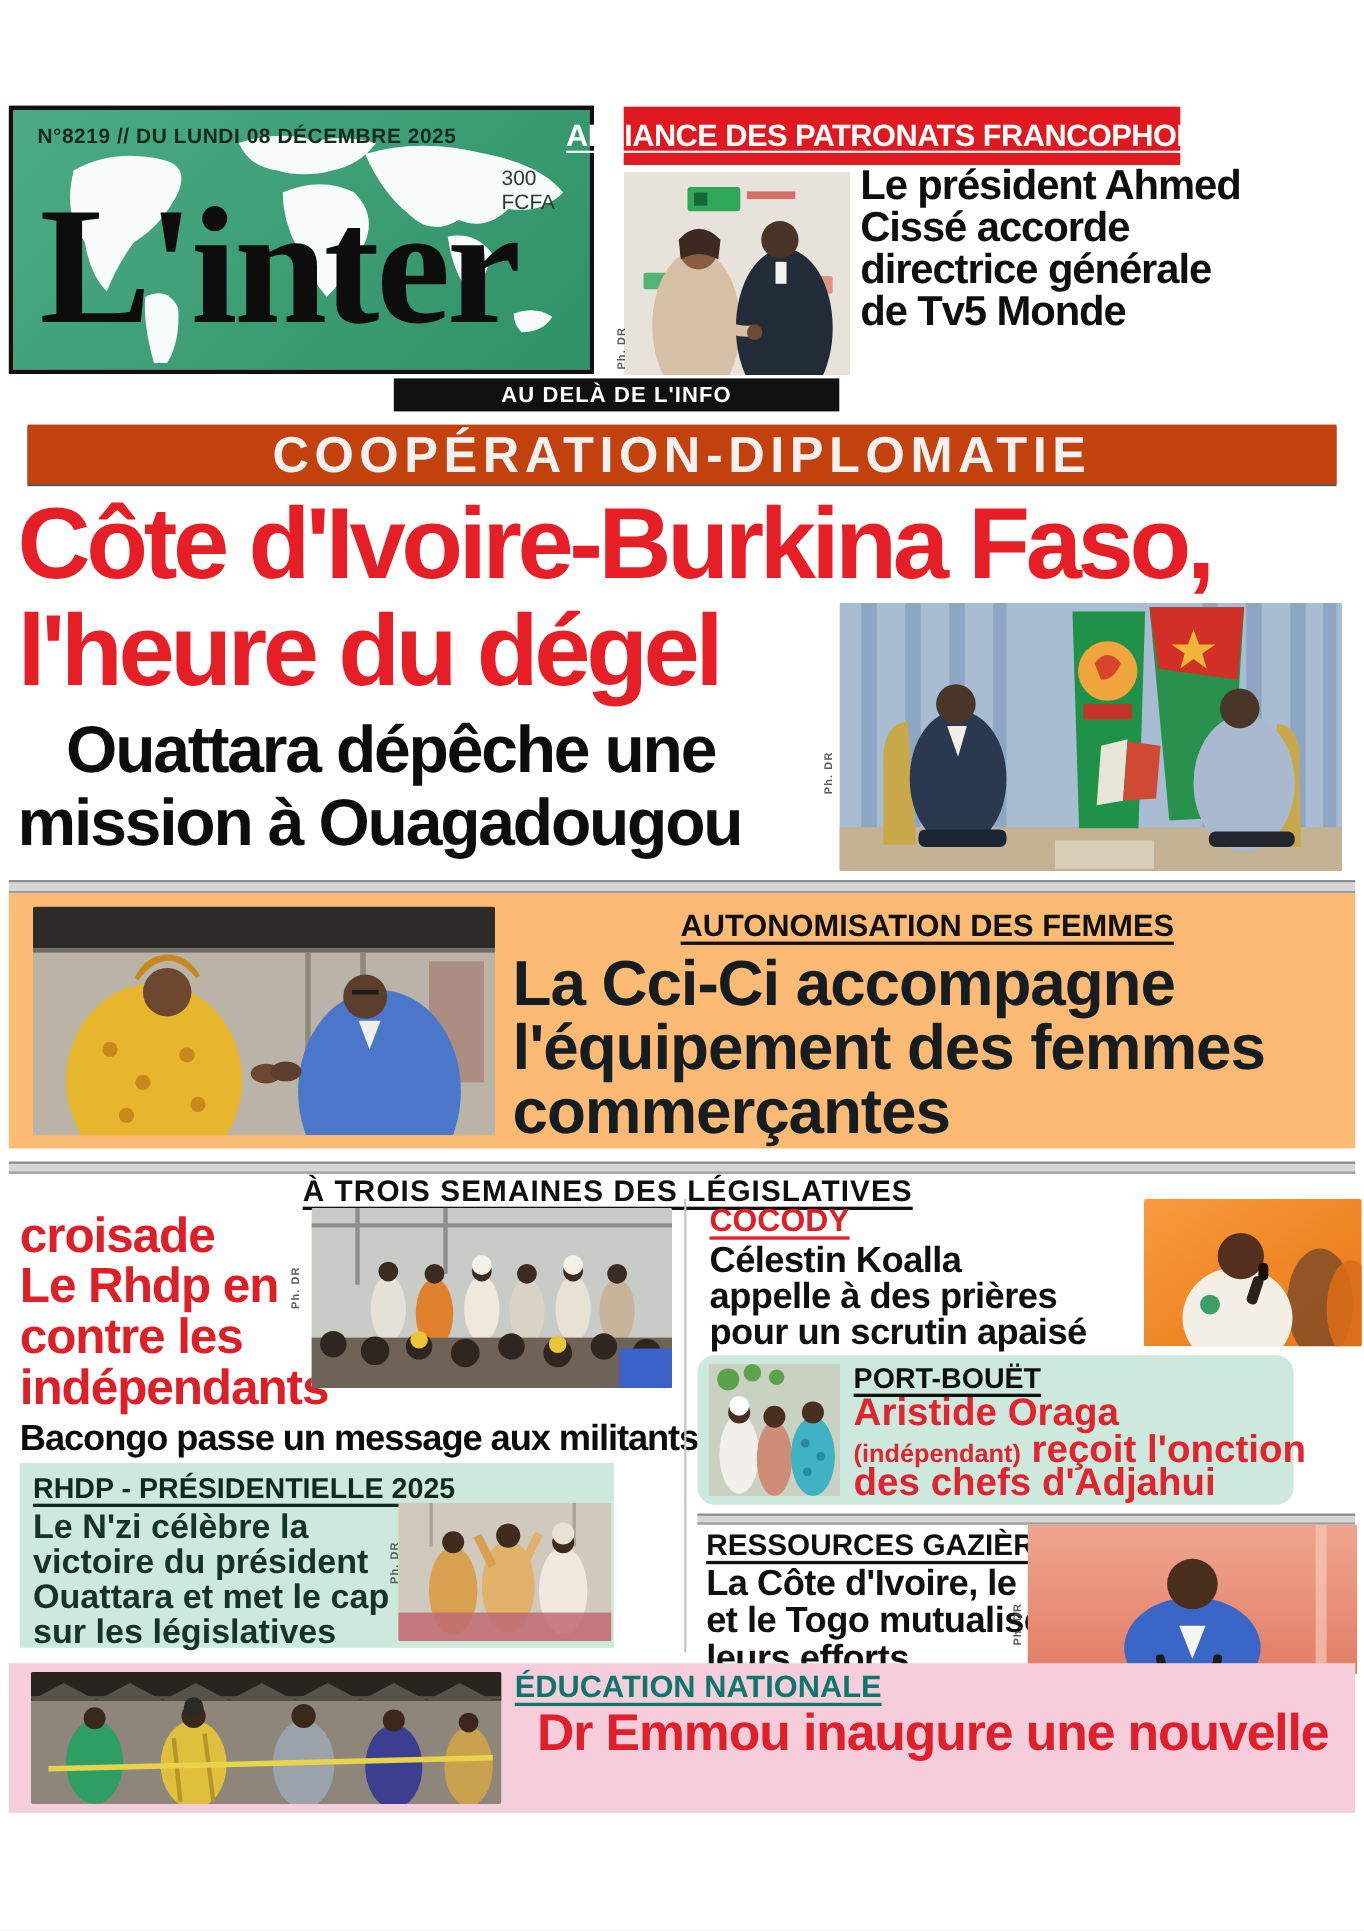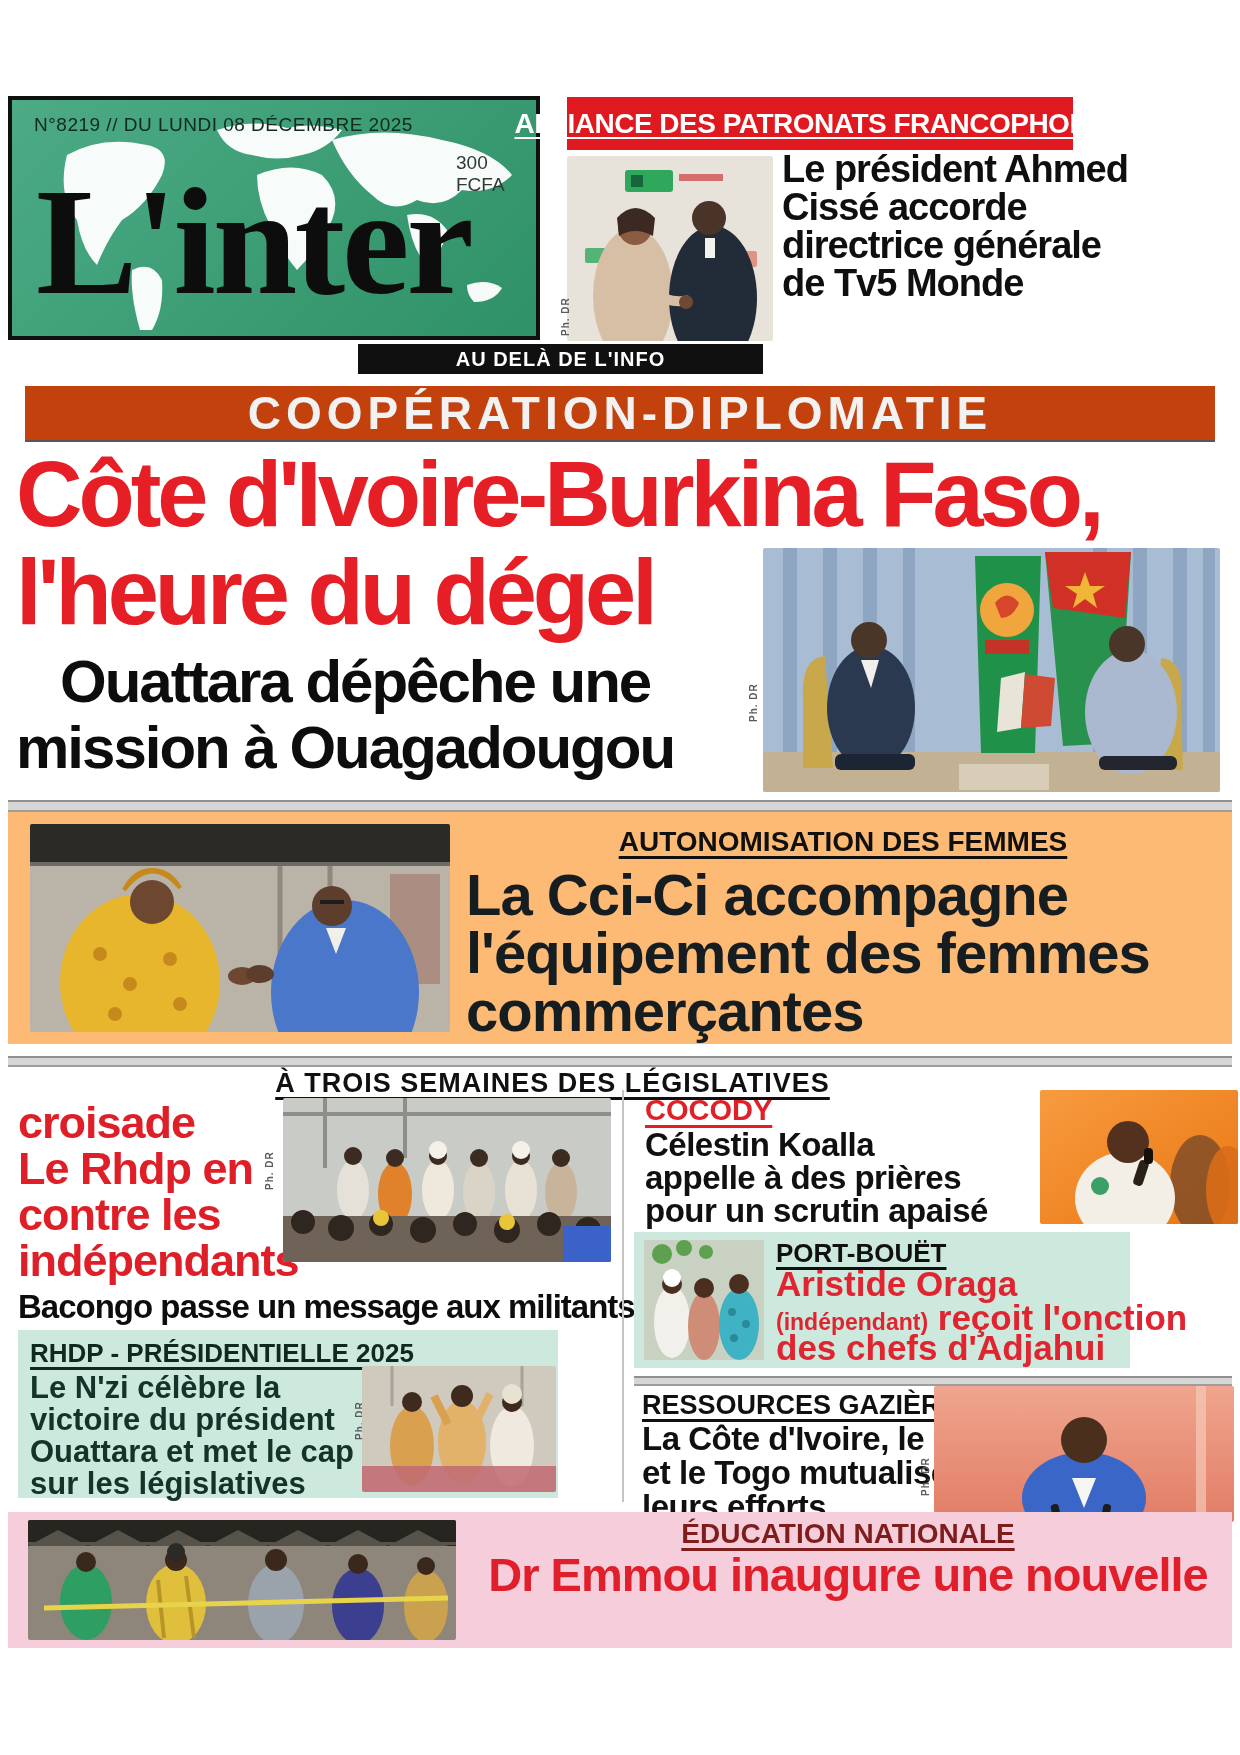--- a/index.html
+++ b/index.html
@@ -7,21 +7,21 @@
         font-family:"Liberation Sans",sans-serif;}
   .abs{position:absolute;}
   .nowrap{white-space:nowrap;}
   .kicker{font-weight:700;text-decoration:underline;text-decoration-thickness:3px;text-underline-offset:5px;}
   .vcred{font-size:10px;font-weight:700;color:#5a5a5a;transform:rotate(-90deg);transform-origin:left top;letter-spacing:1px;}
   .photo{overflow:hidden;border-radius:2px;}
   .photo svg{display:block;}
   .sep{background:#d6d6d6;border-top:2px solid #8f8f8f;border-bottom:2px solid #9d9d9d;}
   
   #mast{background:linear-gradient(135deg,#4cab85 0%,#2f9167 100%);border:4px solid #101010;}
-  #mast-issue{font-size:19px;font-weight:400;color:#12291f;letter-spacing:0.5px;}
+  #mast-issue{font-size:19px;font-weight:700;color:#12291f;letter-spacing:0.5px;}
   #mast-logo{font-family:"Liberation Serif",serif;font-weight:700;font-size:152px;color:#0d0d0d;letter-spacing:-3px;line-height:1;}
   #mast-price{font-size:19px;font-weight:400;color:#2e3a33;}
   #tagbar{background:#101010;color:#ffffff;font-weight:700;font-size:20px;letter-spacing:1px;
           display:flex;align-items:center;justify-content:center;}
   
   #al-banner{background:#e0181f;display:flex;align-items:center;justify-content:center;}
   #al-banner span{color:#ffffff;font-weight:700;font-size:28px;letter-spacing:-0.5px;
                   text-decoration:underline;text-decoration-thickness:2px;text-underline-offset:4px;white-space:nowrap;}
   .al-line{font-size:38px;font-weight:700;color:#0f0f0f;line-height:38px;letter-spacing:-1px;}
   
@@ -297,21 +297,21 @@
       <ellipse cx="160" cy="95" rx="30" ry="50" fill="#7a4a28" opacity="0.8"></ellipse>
       <ellipse cx="188" cy="100" rx="22" ry="44" fill="#d96d1a" opacity="0.9"></ellipse>
       <ellipse cx="85" cy="108" rx="50" ry="46" fill="#f3efe6"></ellipse>
       <circle cx="88" cy="52" r="21" fill="#54301e"></circle>
       <rect x="96" y="70" width="10" height="26" rx="4" fill="#2a2118" transform="rotate(18 101 83)"></rect>
       <rect x="104" y="58" width="9" height="16" rx="4" fill="#15100c"></rect>
       <circle cx="60" cy="96" r="9" fill="#3aa066"></circle>
     </svg>
   </div>
 
-  <div class="abs mintbox" style="left:634px;top:1232px;width:496px;height:136px;">
+  <div class="abs mintbox" style="left:634px;top:1232px;width:542px;height:136px;border-radius:16px;">
     <div class="abs photo" style="left:10px;top:8px;width:120px;height:120px;">
       <svg width="120" height="120" viewBox="0 0 120 120">
         <rect width="120" height="120" fill="#c9d2c2"></rect>
         <g fill="#5da04e">
             <circle cx="18" cy="14" r="10"></circle>
             <circle cx="40" cy="8" r="8"></circle>
             <circle cx="62" cy="12" r="7"></circle>
           </g>
         <ellipse cx="28" cy="82" rx="18" ry="36" fill="#f2f0ea"></ellipse>
         <circle cx="28" cy="44" r="10" fill="#4a2f20"></circle>
@@ -388,17 +388,17 @@
             <circle cx="58" cy="42" r="10"></circle>
             <circle cx="148" cy="40" r="11"></circle>
             <circle cx="248" cy="40" r="11"></circle>
             <circle cx="330" cy="44" r="10"></circle>
             <circle cx="398" cy="46" r="9"></circle>
           </g>
         <circle cx="148" cy="32" r="9" fill="#2c2a24"></circle>
         <line x1="16" y1="88" x2="420" y2="78" stroke="#e8d44a" stroke-width="5"></line>
       </svg>
     </div>
-    <div class="abs kicker" style="left:460px;top:6px;width:760px;text-align:center;font-size:28px;color:#7f1d1d;">ÉDUCATION NATIONALE</div>
+    <div class="abs kicker" style="left:460px;top:6px;width:760px;font-size:28px;color:#0f766e;">ÉDUCATION NATIONALE</div>
     <div class="abs edu-line" style="left:460px;top:40px;width:760px;">Dr Emmou inaugure une nouvelle</div>
   </div>
 
 </div>
 
 </body></html>

